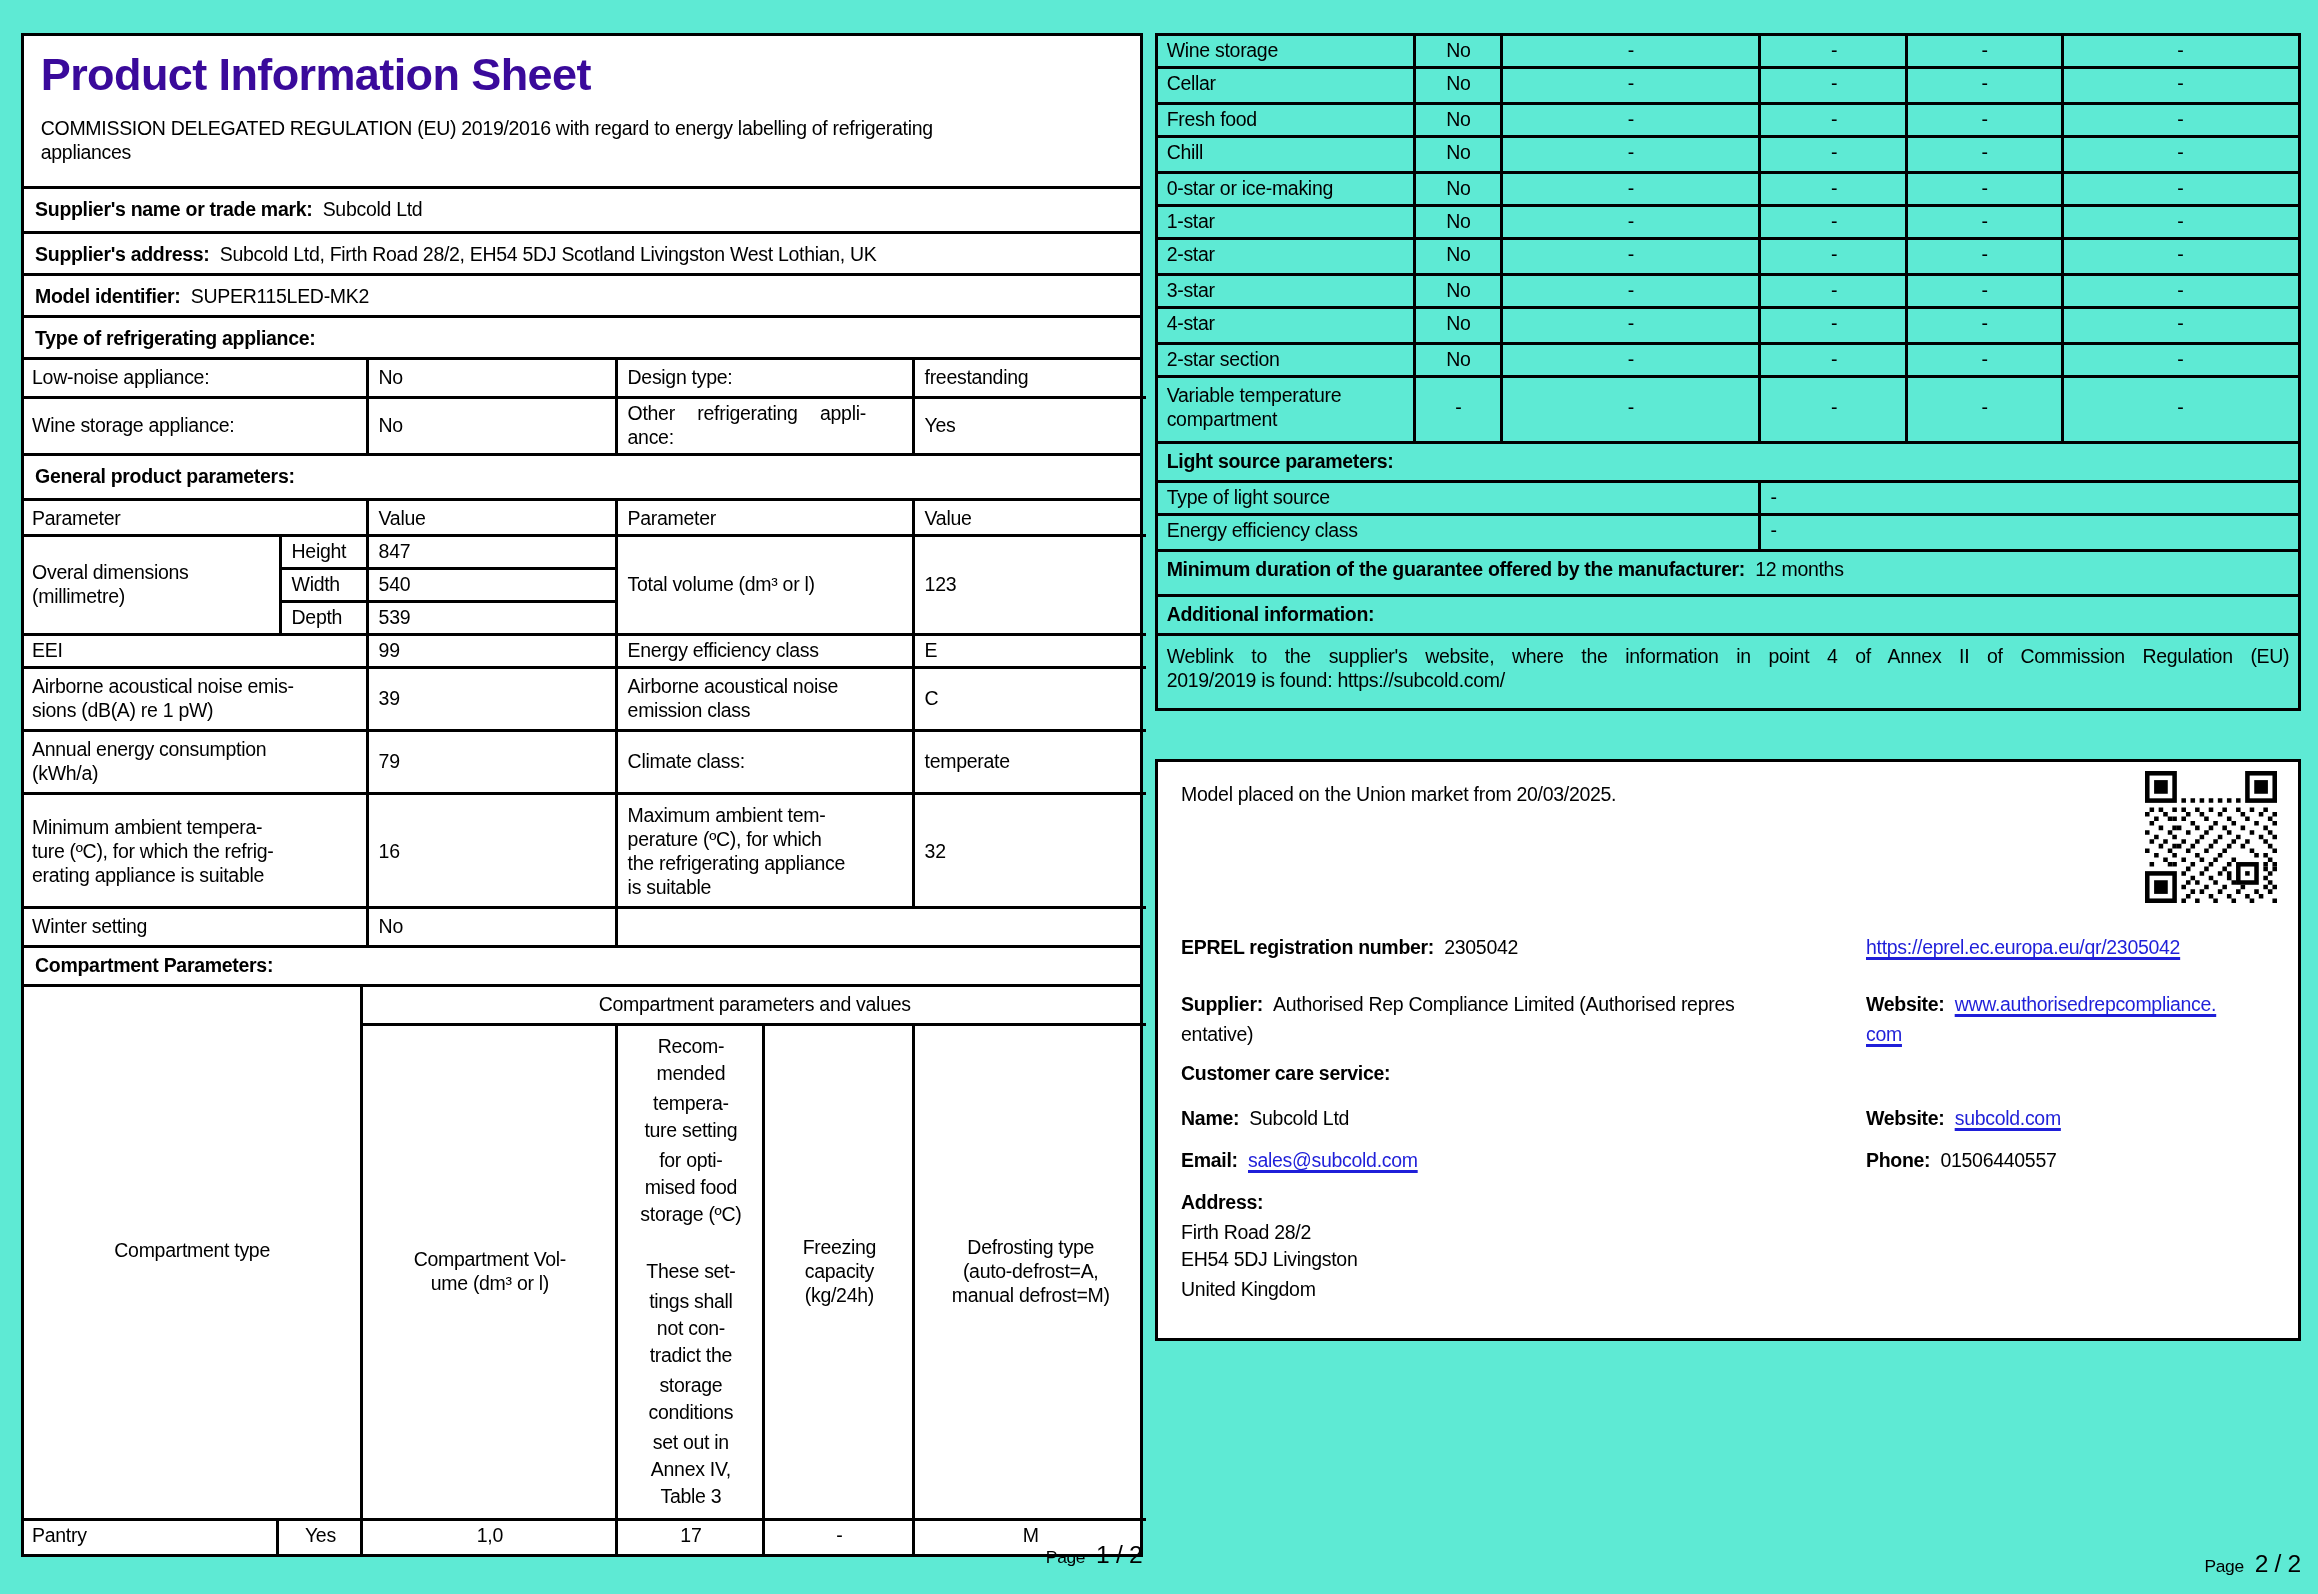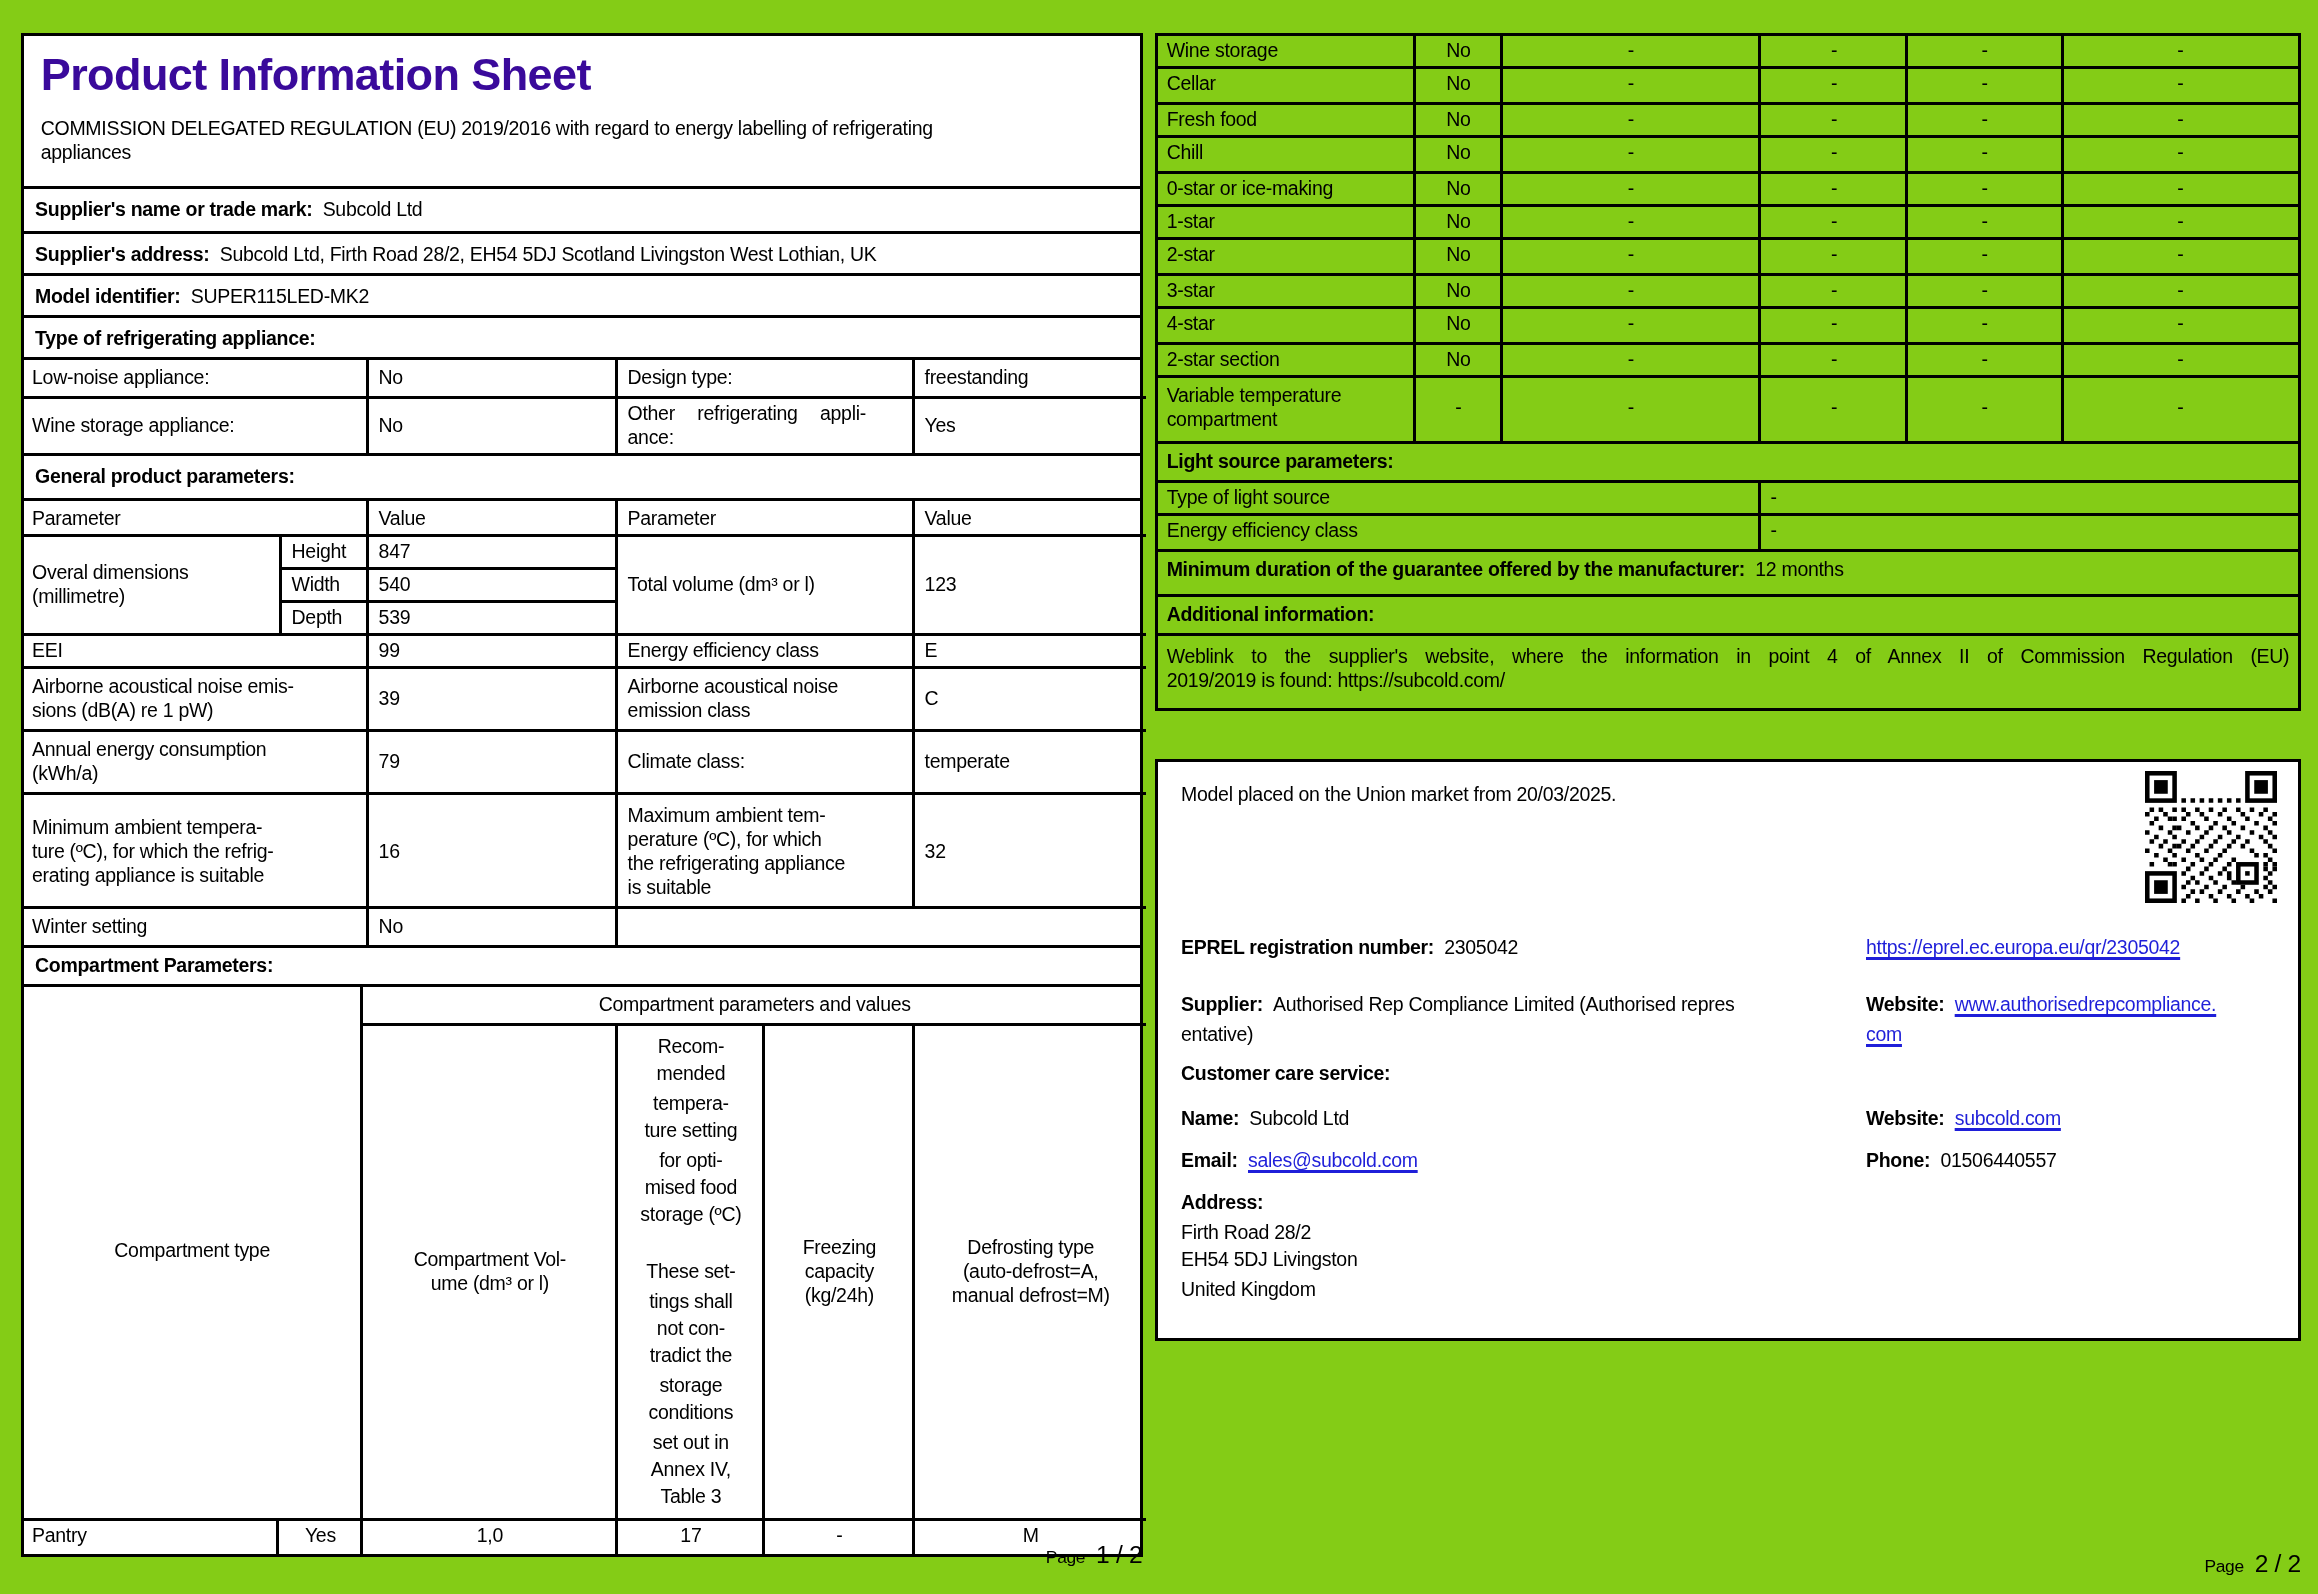--- a/index.html
+++ b/index.html
@@ -1,16 +1,16 @@
 <!DOCTYPE html>
 <html style="font-size:7.7px"><head>
 <meta charset="utf-8">
 <style>
   html,body{margin:0;padding:0;background:#fff;}
-  #canvas{position:relative;width:2319px;height:1594px;background:#84cc16;overflow:hidden;}
+  #canvas{position:relative;width:2319px;height:1594px;background:#5eead4;overflow:hidden;}
   #scale{position:absolute;left:0;top:0;width:773px;height:531px;transform:scale(3);transform-origin:0 0;
          font-family:"Liberation Sans","DejaVu Sans",sans-serif;font-size:6.5px;color:#000;letter-spacing:-0.1px;}
   .pre{white-space:pre-line;}
   .lbl{font-weight:bold;margin-right:3.4px;}
   a.link{color:#1f1fd9;text-decoration:underline;cursor:pointer;}
   
   .pagebox{position:absolute;border:0.7px solid #000;background:#fff;box-sizing:border-box;}
   #page1-box{left:6.8px;top:11.4px;width:374px;}
   .sect{border-top:0.5px solid #000;box-sizing:border-box;position:relative;}
   .sect.first{border-top:none;}

